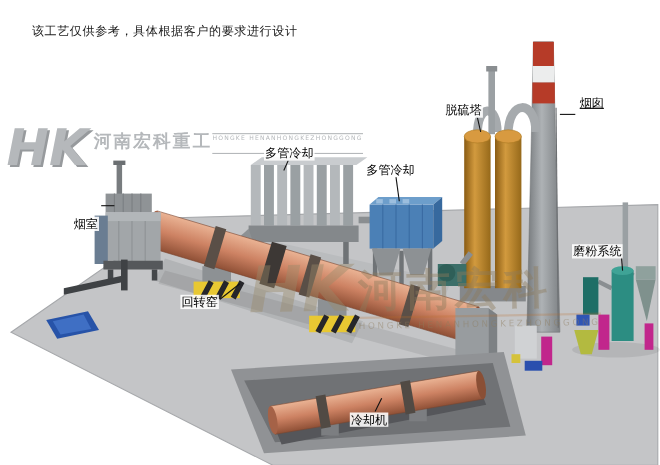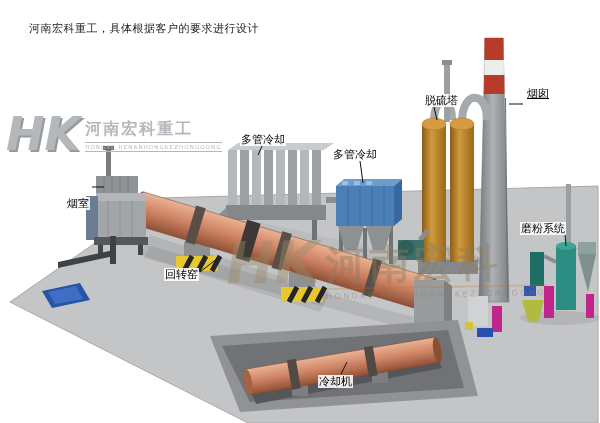--- a/index.html
+++ b/index.html
@@ -5,21 +5,21 @@
   html,body{margin:0;padding:0;background:#fff;}
   .canvas{position:relative;width:600px;height:423px;background:#ffffff;overflow:hidden;
           font-family:"DejaVu Sans","Liberation Sans",sans-serif;}
   .canvas svg{position:absolute;left:0;top:0;}
   .disclaimer{position:absolute;left:29px;top:21px;font-size:11px;color:#1a1a1a;letter-spacing:.5px;white-space:nowrap;}
   .eq-label{position:absolute;font-size:11px;line-height:13px;color:#000;
             background:rgba(255,255,255,.88);padding:0 1px;white-space:nowrap;}
   
   .wm-left{position:absolute;left:6px;top:112px;display:flex;align-items:flex-start;gap:5px;color:#b5b8bb;}
   .wm-left .mark{font-size:46px;font-weight:bold;font-style:italic;line-height:44px;text-shadow:2px 2px 0 #979a9d;}
-  .wm-left .col{display:flex;flex-direction:column;margin-top:7px;}
+  .wm-left .col{display:flex;flex-direction:row;margin-top:7px;}
   .wm-left .cn{font-size:16px;font-weight:bold;letter-spacing:2px;}
   .wm-left .en{font-size:5.5px;letter-spacing:1.1px;border-top:1px solid #b5b8bb;border-bottom:1px solid #b5b8bb;
                padding:1px 0;margin-top:2px;white-space:nowrap;}
   
   .wm-center{position:absolute;left:226px;top:234px;display:flex;align-items:flex-start;gap:6px;
              opacity:.42;color:#8d7b5c;transform:rotate(-1deg);pointer-events:none;}
   .wm-center .mark{font-size:58px;font-weight:bold;font-style:italic;line-height:54px;color:#9a8a6a;}
   .wm-center .col{display:flex;flex-direction:column;margin-top:9px;}
   .wm-center .cn{font-size:40px;font-weight:bold;letter-spacing:4px;line-height:42px;white-space:nowrap;}
   .wm-center .en{font-size:8px;letter-spacing:2.4px;border-top:2px solid rgba(190,110,40,.55);
@@ -225,24 +225,24 @@
   </div>
 
   <div class="wm-center">
     <span class="mark">HK</span>
     <span class="col">
       <span class="cn">河南宏科</span>
       <span class="en">HONGKE HENANHONGKEZHONGGONG</span>
     </span>
   </div>
 
-  <div class="disclaimer">河南宏科重工，具体根据客户的要求进行设计</div>
+  <div class="disclaimer">该工艺仅供参考，具体根据客户的要求进行设计</div>
 
   <div class="eq-label" style="left:66px;top:197px;">烟室</div>
   <div class="eq-label" style="left:240px;top:133px;">多管冷却</div>
   <div class="eq-label" style="left:332px;top:148px;">多管冷却</div>
-  <div class="eq-label" style="left:424px;top:94px;">脱硫塔</div>
+  <div class="eq-label" style="left:404px;top:94px;">脱硫塔</div>
   <div class="eq-label" style="left:526px;top:87px;text-decoration:underline;">烟囱</div>
   <div class="eq-label" style="left:520px;top:222px;">磨粉系统</div>
   <div class="eq-label" style="left:164px;top:268px;">回转窑</div>
   <div class="eq-label" style="left:318px;top:375px;">冷却机</div>
 
 </div>
 
 </body></html>

